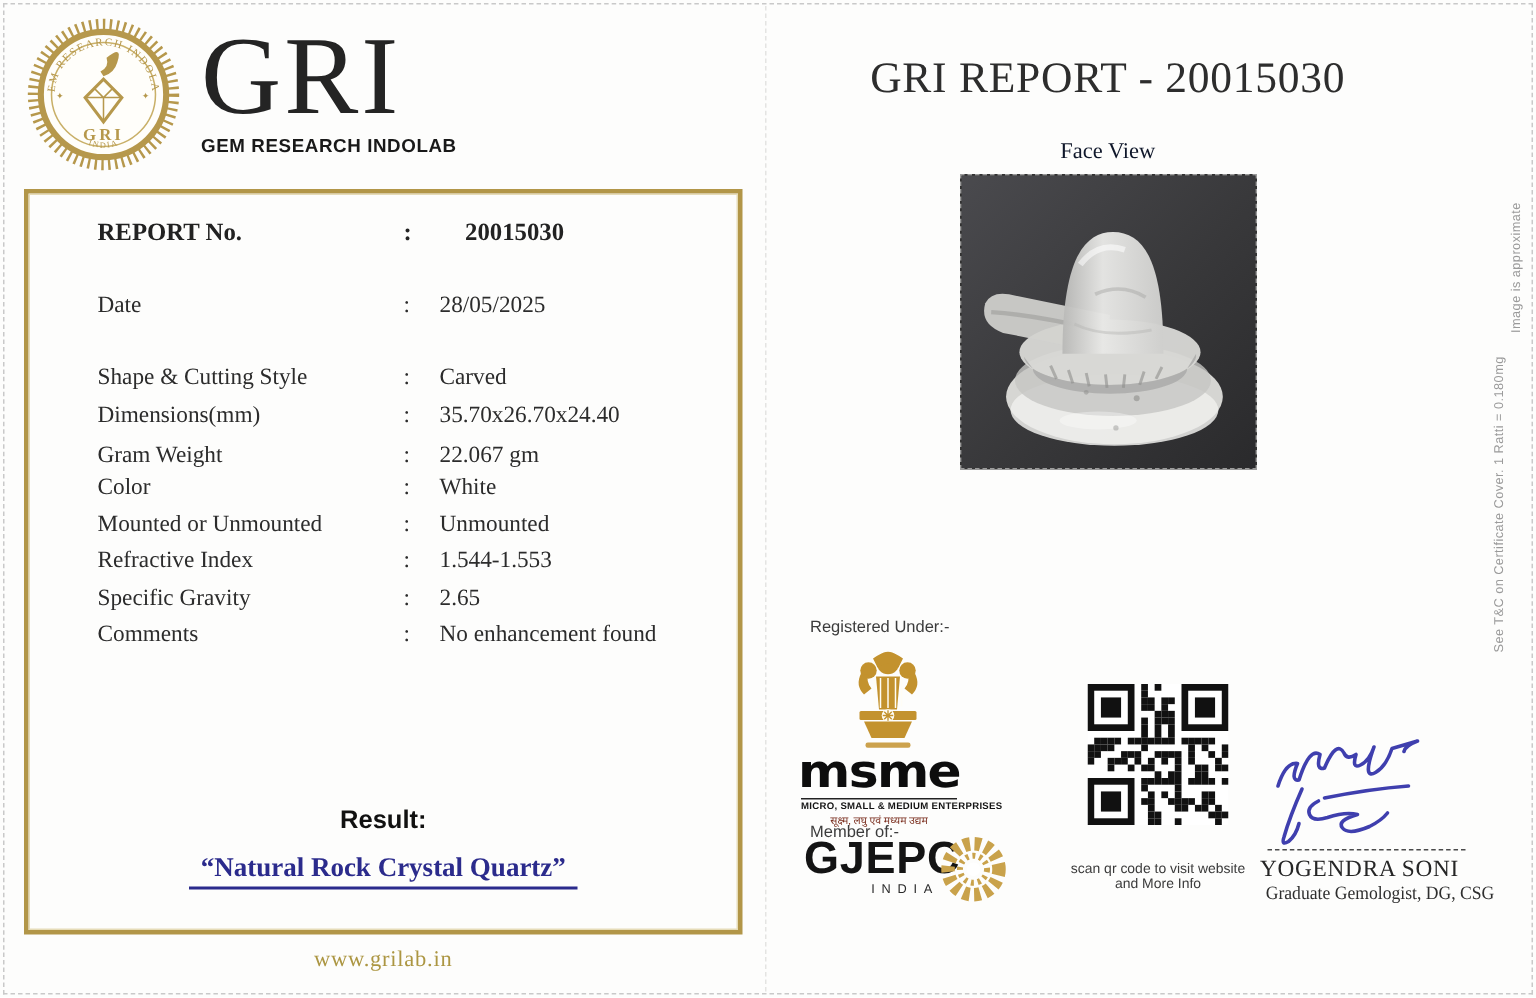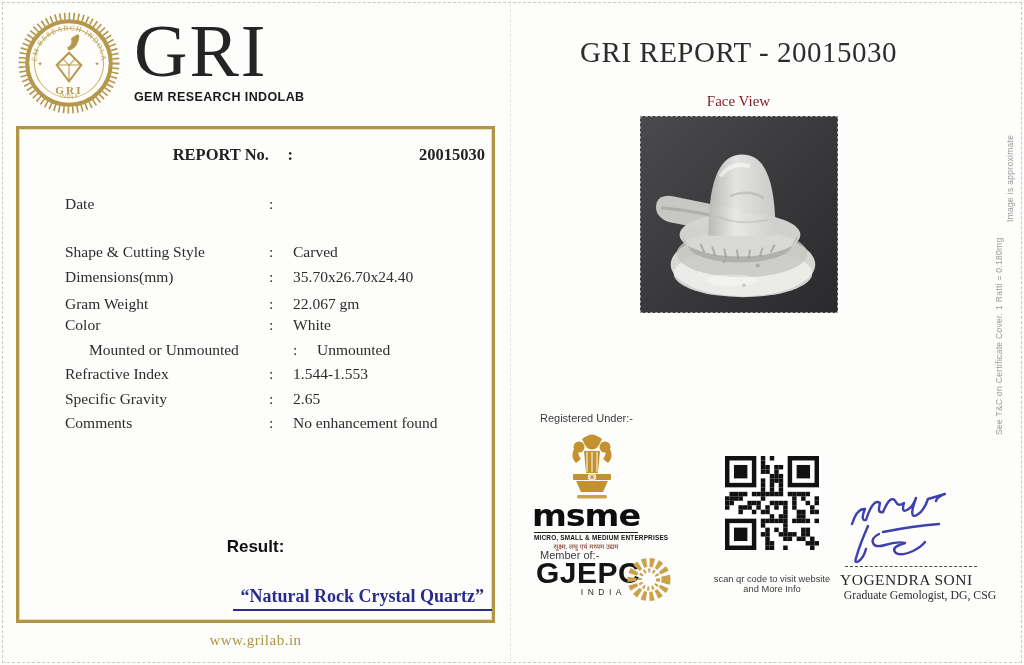--- a/index.html
+++ b/index.html
@@ -24,44 +24,44 @@
   }
   .gold-box {
     position:absolute; left:16px; top:126px; width:479px; height:497px;
     border:3px solid #b29648; box-shadow:inset 0 0 0 1px #e6dcb8;
   }
   .trow { position:absolute; left:46px; display:flex; width:420px; font-size:15.5px; color:#2c2c2c; }
   .trow .lbl { width:204px; }
   .trow .col { width:24px; }
   .trow .val { flex:1; }
   .trow.hd { font-weight:bold; font-size:16.5px; color:#222; }
-  .trow.hd .val { font-weight:bold; }
-  .r0 { top:16px;text-align:right; } .r1 { top:66px; }
+  .trow.hd .val { font-weight:bold;margin-left:17px; }
+  .r0 { top:16px; } .r1 { top:66px; }
   .r2 { top:114px;justify-content:space-between; } .r3 { top:139px; } .r4 { top:166px;justify-content:center; } .r5 { top:187px; }
-  .r6 { top:212px;margin-left:24px; } .r7 { top:236px; } .r8 { top:261px;align-items:center; } .r9 { top:285px; }
+  .r6 { top:212px; } .r7 { top:236px; } .r8 { top:261px;align-items:center; } .r9 { top:285px; }
   .result-label {
     position:absolute; left:0; top:408px; width:100%; text-align:center;
     font-family:"Liberation Sans", sans-serif; font-weight:bold; font-size:17px; color:#111;
   }
-  .result-value-wrap { position:absolute; left:0; top:457px; width:100%; text-align:right; }
+  .result-value-wrap { position:absolute; left:0; top:439px; width:100%; text-align:center; }
   .result-value {
     display:inline-block; font-family:"Liberation Serif", serif; font-weight:bold;
     font-size:18px; color:#2b2b8c; border-bottom:2px solid #2b2b8c; padding:0 8px 2px 8px;
   }
   .website {
     position:absolute; left:16px; top:632px; width:479px; text-align:center;
     font-size:15px; color:#ac9642; letter-spacing:0.5px;font-family:Liberation Serif, serif;
   }
 
   
   .r-title {
     position:absolute; left:511px; top:36px; width:455px; text-align:center;
     font-size:29px; color:#2d2d2d; letter-spacing:0.5px;
   }
-  .face-view { position:absolute; left:511px; top:93px; width:455px; text-align:center; font-size:15px; color:#7f1d1d; }
+  .face-view { position:absolute; left:511px; top:93px; width:455px; text-align:center; font-size:15px; color:#0f172a; }
   .photo {
     position:absolute; left:640px; top:116px; width:198px; height:197px;
     border:1px dashed #9b9b9b; background:#333;
   }
   .photo svg { display:block; width:100%; height:100%; }
 
   .reg-under { position:absolute; left:540px; top:412px; font-family:"Liberation Sans", sans-serif; font-size:11px; color:#3c3c3c; }
   .emblem { position:absolute; left:556px; top:429px; width:72px; height:74px; }
   .msme { position:absolute; left:534px; top:498px; width:104px; text-align:center; }
   .msme-word {
@@ -135,20 +135,21 @@
 
   <div class="gold-box">
     <div class="trow hd r0">
       <span class="lbl">REPORT No.</span>
       <span class="col">:</span>
       <span class="val">20015030</span>
     </div>
     <div class="trow r1">
       <span class="lbl">Date</span>
       <span class="col">:</span>
+      <span class="val">28/05/2025</span>
     </div>
     <div class="trow r2">
       <span class="lbl">Shape &amp; Cutting Style</span>
       <span class="col">:</span>
       <span class="val">Carved</span>
     </div>
     <div class="trow r3">
       <span class="lbl">Dimensions(mm)</span>
       <span class="col">:</span>
       <span class="val">35.70x26.70x24.40</span>

